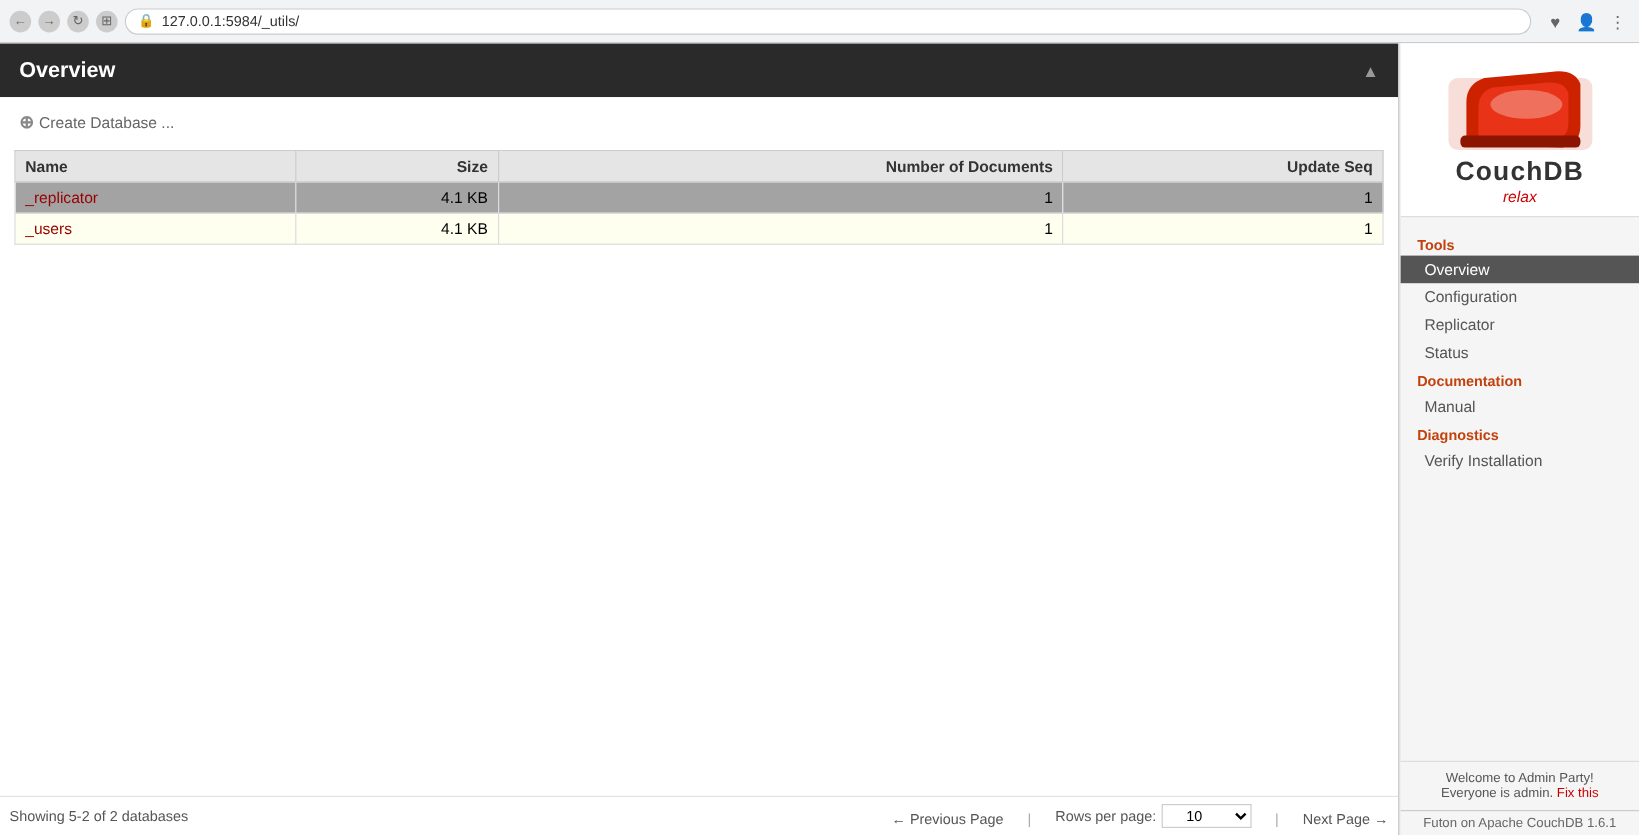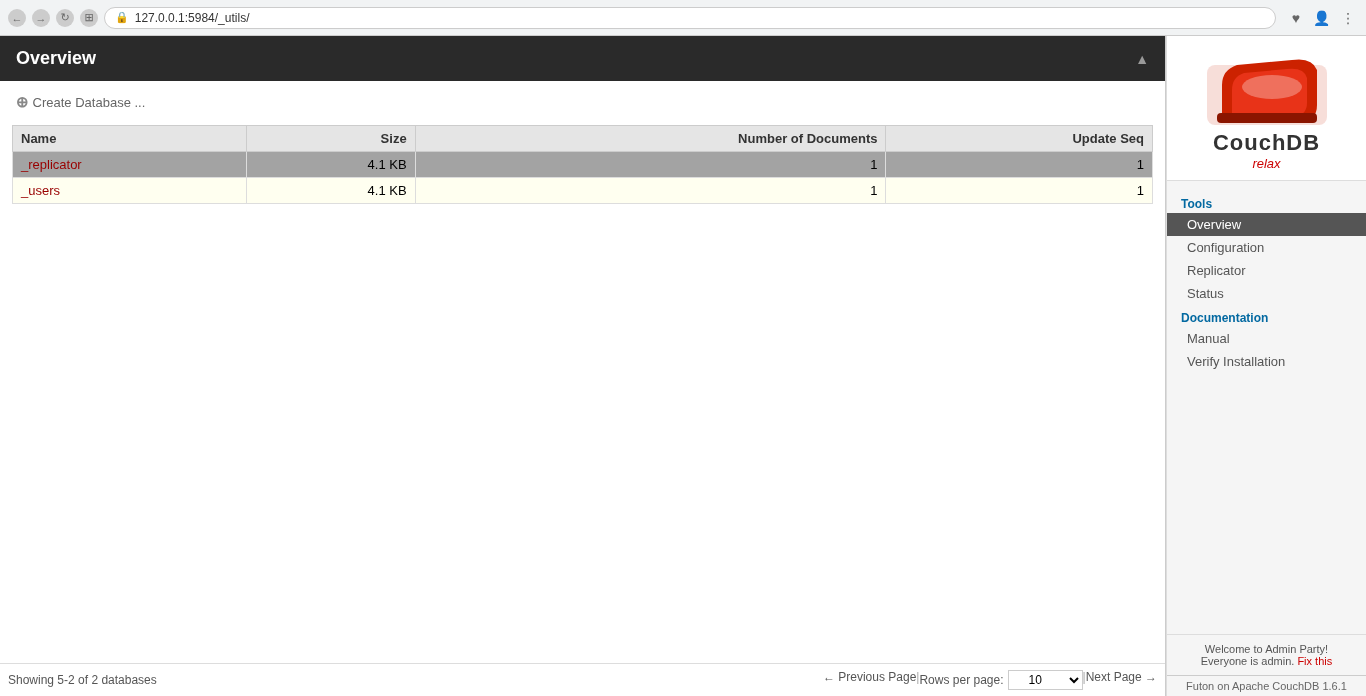--- a/index.html
+++ b/index.html
@@ -108,21 +108,21 @@
       display: flex;
       align-items: center;
       justify-content: space-between;
       padding: 6px 8px;
       font-size: 12px;
       color: #555;
       border-top: 1px solid #ddd;
       background: #fff;
     }
     .pagination-info { }
-    .pagination-controls { display: flex; align-items: flex-start; gap: 0; }
+    .pagination-controls { display: flex; align-items: flex-end; gap: 20px; }
     .pagination-link { color: #555; cursor: pointer; text-decoration: none; }
     .pagination-separator { color: #aaa; }
     .rows-per-page { display: flex; align-items: center; gap: 4px; }
     .rows-select {
       border: 1px solid #ccc;
       padding: 1px 16px;
       font-size: 12px;
       background: #fff;
     }
 
@@ -171,21 +171,21 @@
 
     
     .sidebar-nav {
       padding: 10px 0;
       flex: 1;
     }
 
     .sidebar-section-title {
       font-size: 12px;
       font-weight: bold;
-      color: #0369a1;
+      color: #c2410c;
       padding: 6px 14px 2px;
     }
 
     .sidebar-item {
       display: block;
       padding: 4px 20px;
       font-size: 13px;
       color: #555;
       cursor: pointer;
       text-decoration: none;
@@ -318,20 +318,21 @@
     <div class="sidebar-nav">
       <div class="sidebar-section-title">Tools</div>
       <a class="sidebar-item active">Overview</a>
       <a class="sidebar-item">Configuration</a>
       <a class="sidebar-item">Replicator</a>
       <a class="sidebar-item">Status</a>
 
       <div class="sidebar-section-title">Documentation</div>
       <a class="sidebar-item">Manual</a>
 
+      <div class="sidebar-section-title">Diagnostics</div>
       <a class="sidebar-item">Verify Installation</a>
 
     </div>
 
     <div class="sidebar-footer">
       <div>Welcome to Admin Party!</div>
       <div>
         <span>Everyone is admin.</span>
         <a class="fix-link">Fix this</a>
       </div>

